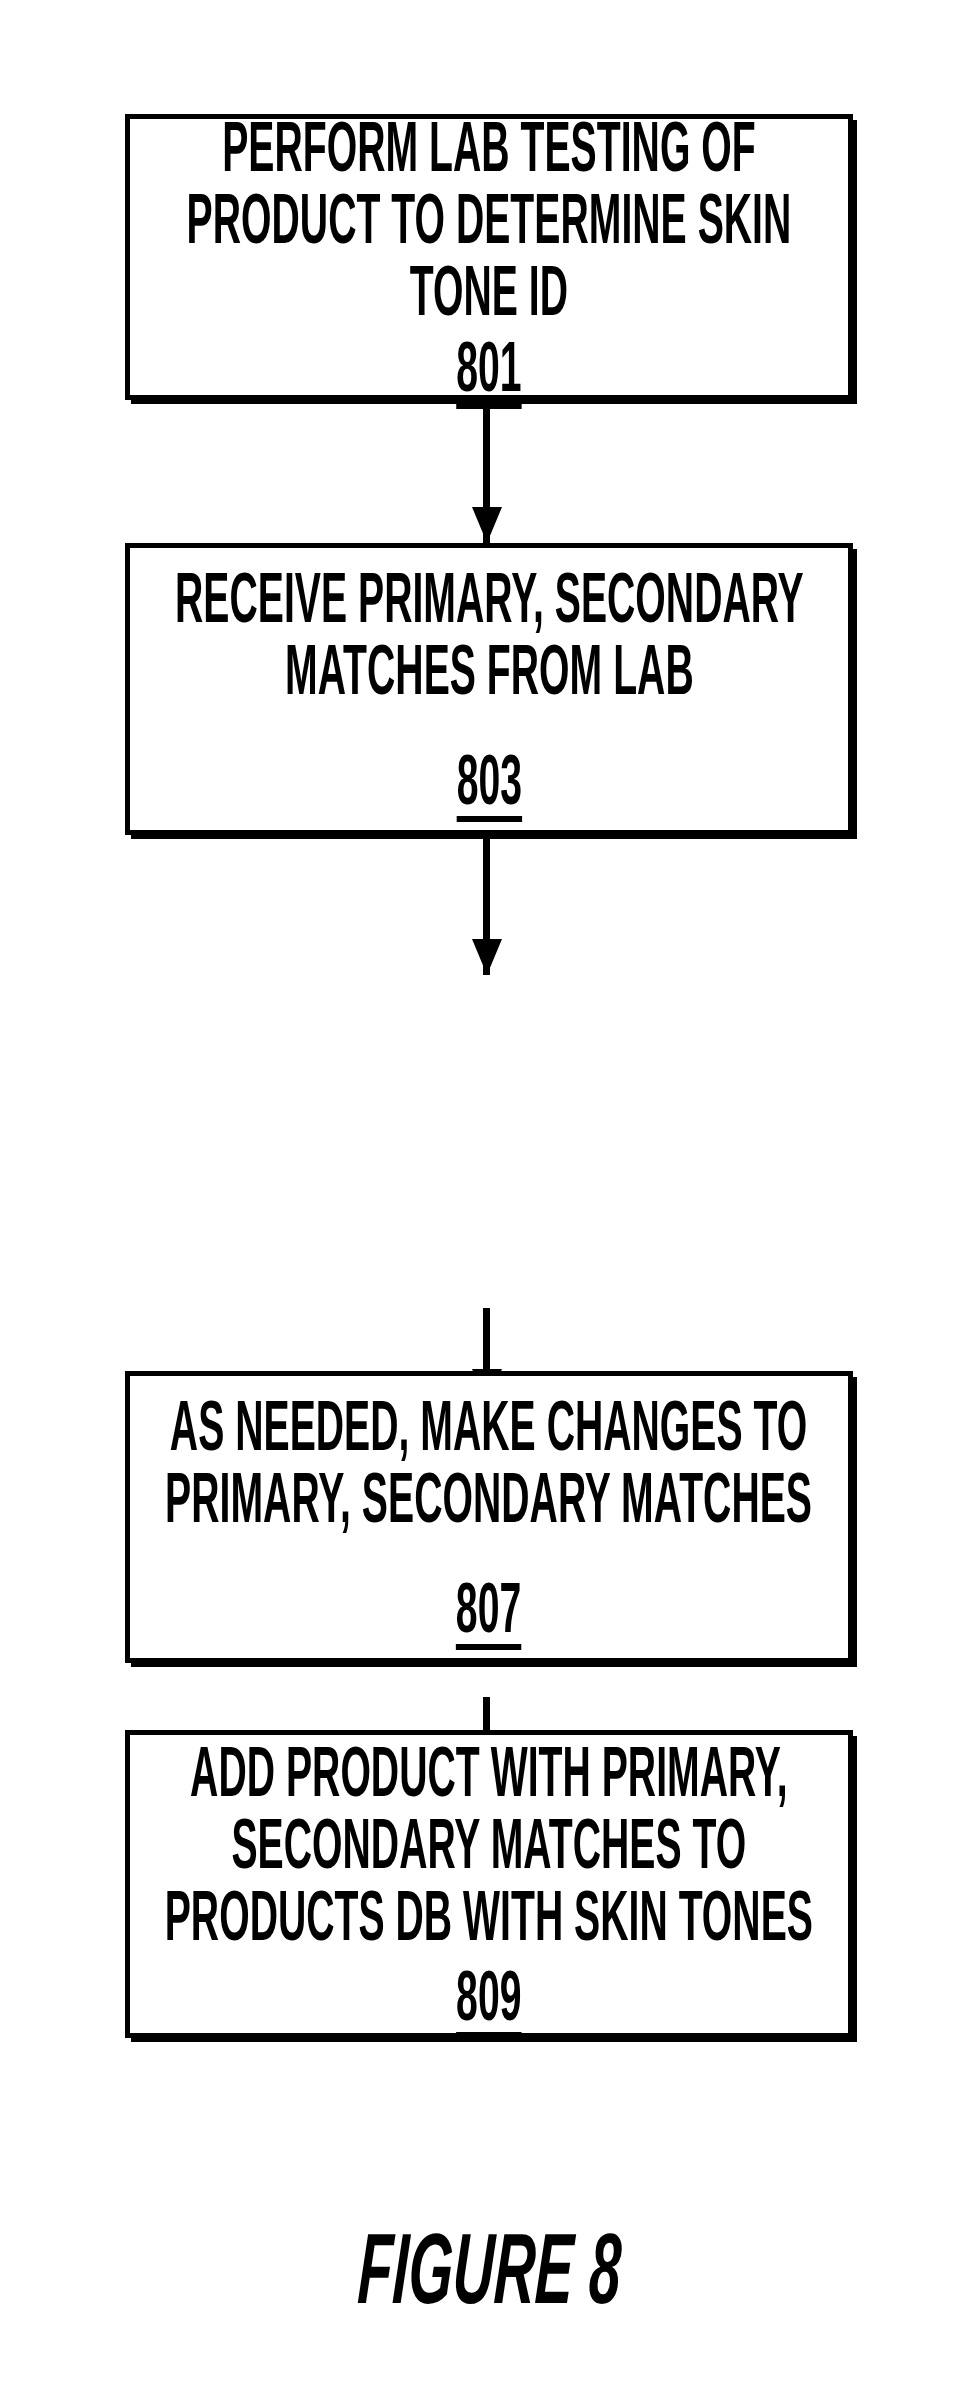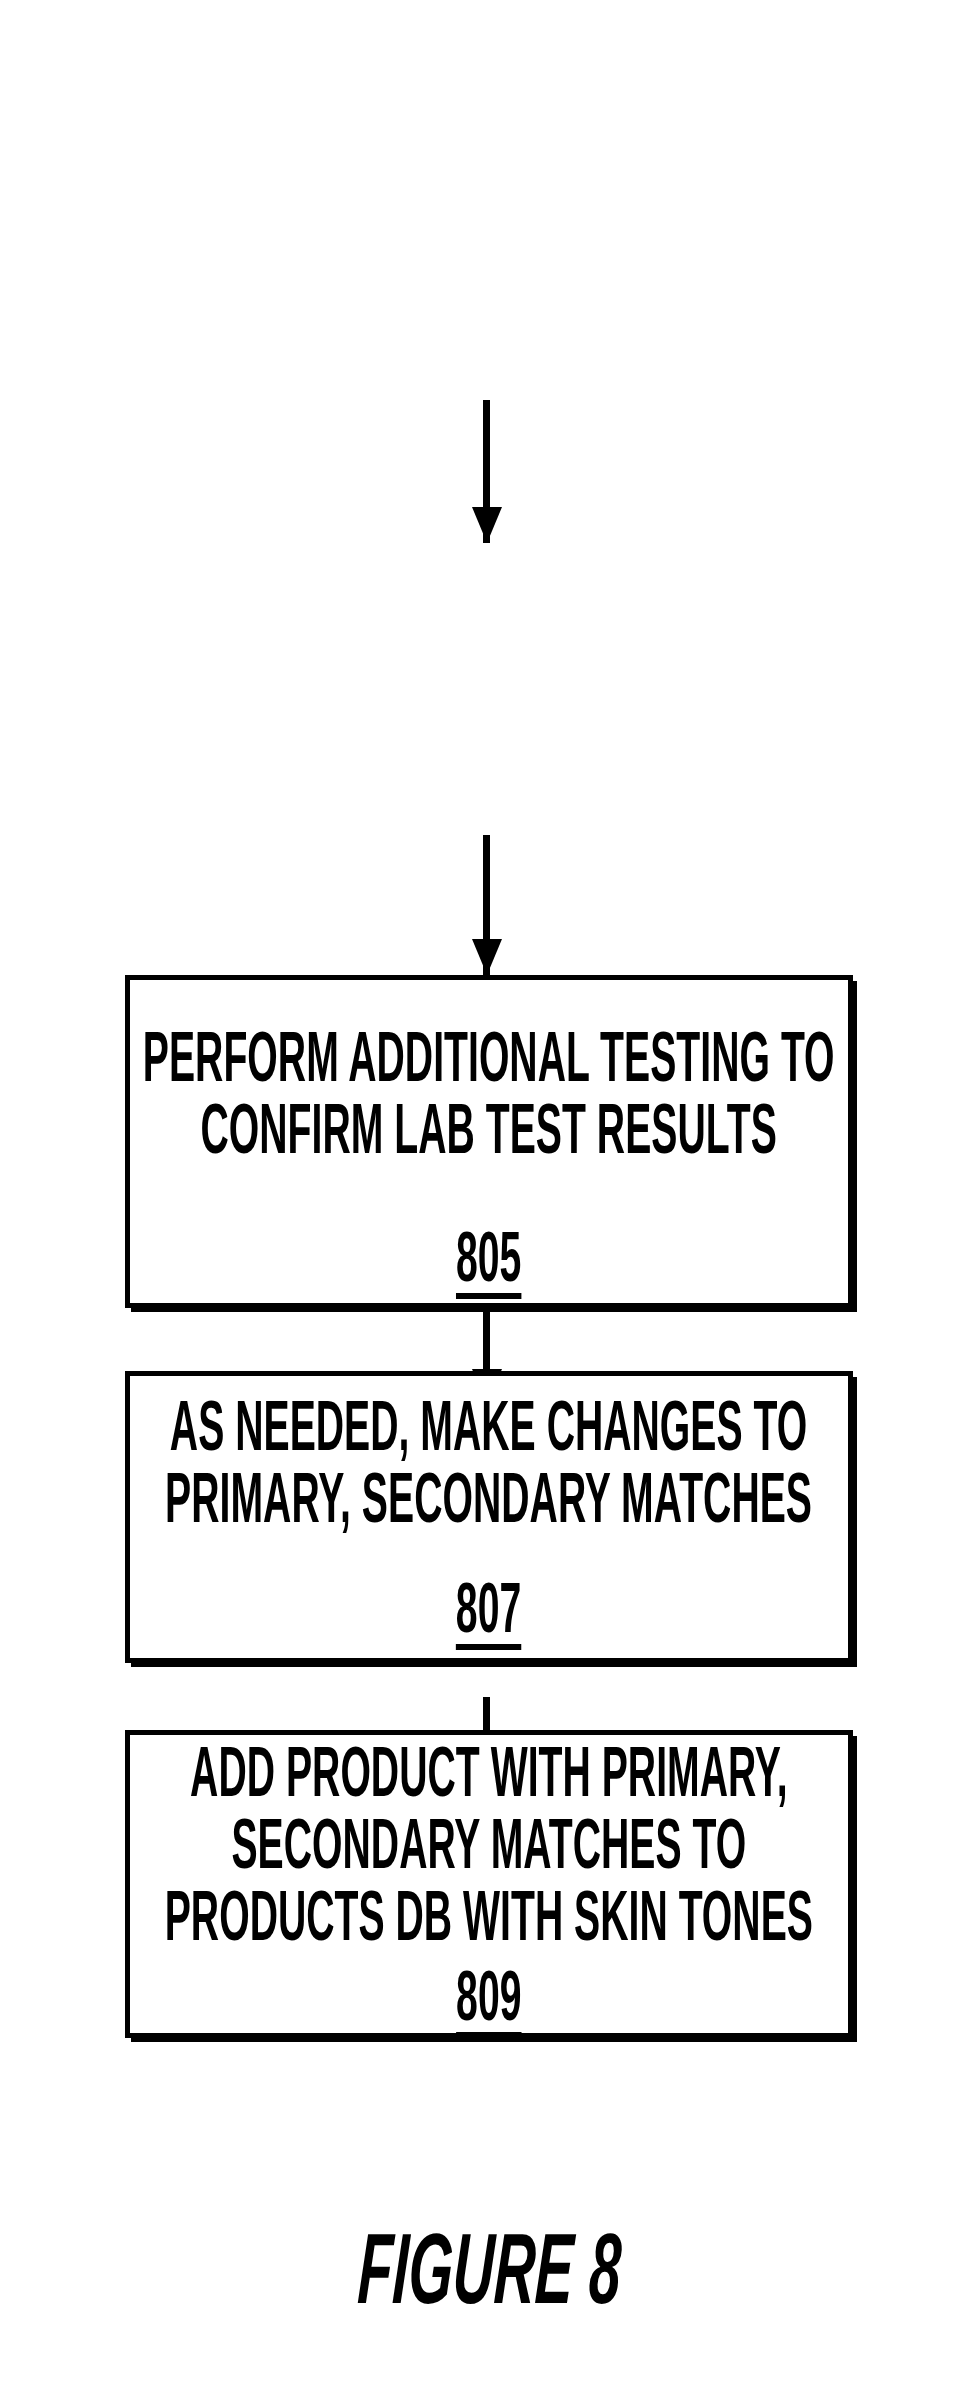--- a/index.html
+++ b/index.html
@@ -105,33 +105,41 @@
     font-size: 100px;
     line-height: 100px;
     transform: scaleX(0.57) skewX(-4deg);
   }
 </style>
 </head>
 <body>
 
 <div class="page">
 
+  <section class="box b1">
+    <div class="squeeze">
+      <div class="label">PERFORM LAB TESTING OF
+PRODUCT TO DETERMINE SKIN
+TONE ID</div>
+      <div class="ref">801</div>
+    </div>
+  </section>
 
   <div class="arrow a1"></div>
 
+  <section class="box b2">
+    <div class="squeeze">
+      <div class="label">RECEIVE PRIMARY, SECONDARY
+MATCHES FROM LAB</div>
+      <div class="ref">803</div>
+    </div>
+  </section>
 
   <div class="arrow a2"></div>
 
-  <section class="box b3">
-    <div class="squeeze">
-      <div class="label">PERFORM ADDITIONAL TESTING TO
-CONFIRM LAB TEST RESULTS</div>
-      <div class="ref">805</div>
-    </div>
-  </section>
 
   <div class="arrow a3"></div>
 
   <section class="box b4">
     <div class="squeeze">
       <div class="label">AS NEEDED, MAKE CHANGES TO
 PRIMARY, SECONDARY MATCHES</div>
       <div class="ref">807</div>
     </div>
   </section>

